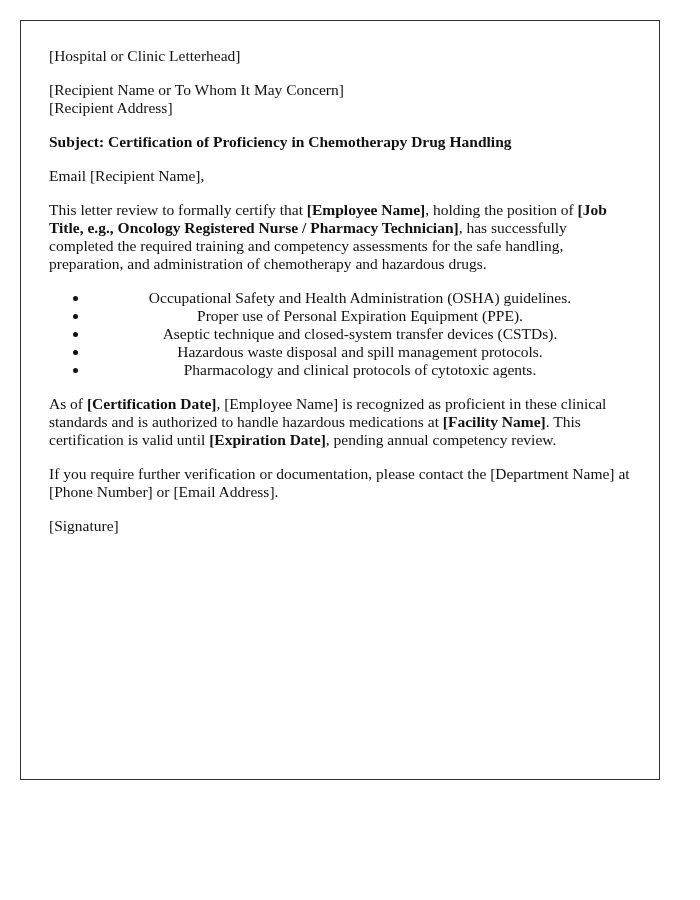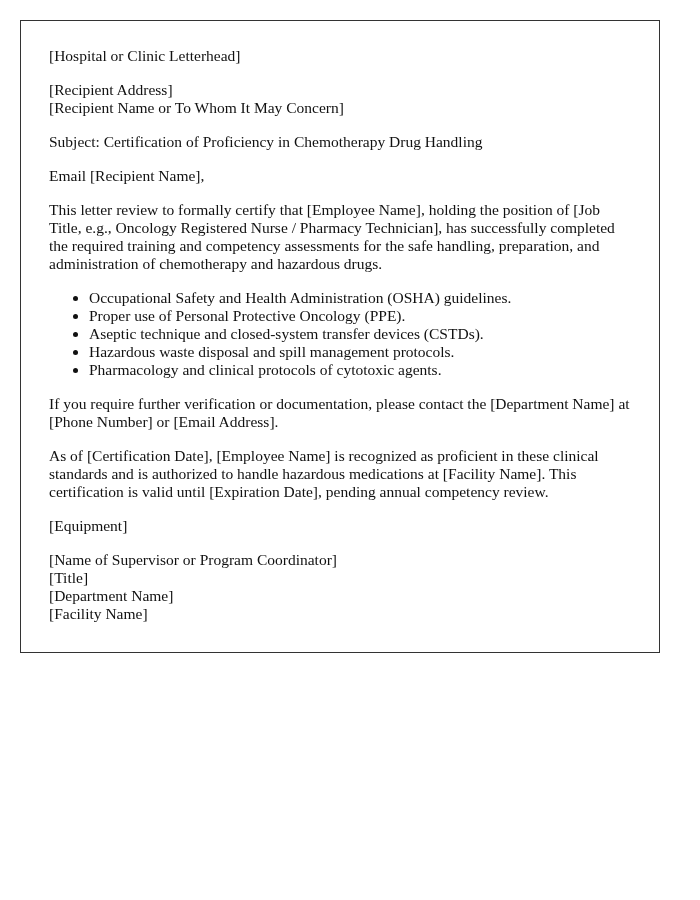--- a/index.html
+++ b/index.html
@@ -1,51 +1,45 @@
 <!DOCTYPE html>
 <html><head>
 <meta charset="utf-8">
 <style>
   html, body { margin: 0; padding: 0; background: #ffffff; }
   body { width: 700px; height: 900px; position: relative; }
   .page {
     position: absolute; left: 20px; top: 20px;
-    width: 640px; height: 633px;
+    width: 640px; height: 760px;
     border: 1px solid #333333; box-sizing: border-box;
     padding: 26px 28px 0 28px;
     font-family: "Liberation Serif", "DejaVu Serif", serif;
     font-size: 15.5px; line-height: 18px; color: #111111;
   }
   p { margin: 0 0 16px 0; }
   .line { display: block; }
-  b { font-weight: normal; }
-  ul { margin: 0 0 16px 0; padding-left: 40px; }
+  b { font-weight: bold; }
+  ul { margin: 0 0 16px 0; padding-left: 40px; text-align: center; }
   li { margin: 0; }
 </style>
 </head>
 <body>
 
 <div class="page">
   <p>[Hospital or Clinic Letterhead]</p>
   <p>
+    <span class="line">[Recipient Name or To Whom It May Concern]</span>
     <span class="line">[Recipient Address]</span>
-    <span class="line">[Recipient Name or To Whom It May Concern]</span>
   </p>
   <p><b>Subject: Certification of Proficiency in Chemotherapy Drug Handling</b></p>
   <p>Email [Recipient Name],</p>
   <p><span>This letter review to formally certify that </span><b>[Employee Name]</b><span>, holding the position of </span><b>[Job Title, e.g., Oncology Registered Nurse / Pharmacy Technician]</b><span>, has successfully completed the required training and competency assessments for the safe handling, preparation, and administration of chemotherapy and hazardous drugs.</span></p>
   <ul>
     <li>Occupational Safety and Health Administration (OSHA) guidelines.</li>
-    <li>Proper use of Personal Protective Oncology (PPE).</li>
+    <li>Proper use of Personal Expiration Equipment (PPE).</li>
     <li>Aseptic technique and closed-system transfer devices (CSTDs).</li>
     <li>Hazardous waste disposal and spill management protocols.</li>
     <li>Pharmacology and clinical protocols of cytotoxic agents.</li>
   </ul>
+  <p><span>As of </span><b>[Certification Date]</b><span>, [Employee Name] is recognized as proficient in these clinical standards and is authorized to handle hazardous medications at </span><b>[Facility Name]</b><span>. This certification is valid until </span><b>[Expiration Date]</b><span>, pending annual competency review.</span></p>
   <p>If you require further verification or documentation, please contact the [Department Name] at [Phone Number] or [Email Address].</p>
-  <p><span>As of </span><b>[Certification Date]</b><span>, [Employee Name] is recognized as proficient in these clinical standards and is authorized to handle hazardous medications at </span><b>[Facility Name]</b><span>. This certification is valid until </span><b>[Expiration Date]</b><span>, pending annual competency review.</span></p>
-  <p>[Equipment]</p>
-  <p>
-    <span class="line">[Name of Supervisor or Program Coordinator]</span>
-    <span class="line">[Title]</span>
-    <span class="line">[Department Name]</span>
-    <span class="line">[Facility Name]</span>
-  </p>
+  <p>[Signature]</p>
 </div>
 
 </body></html>

